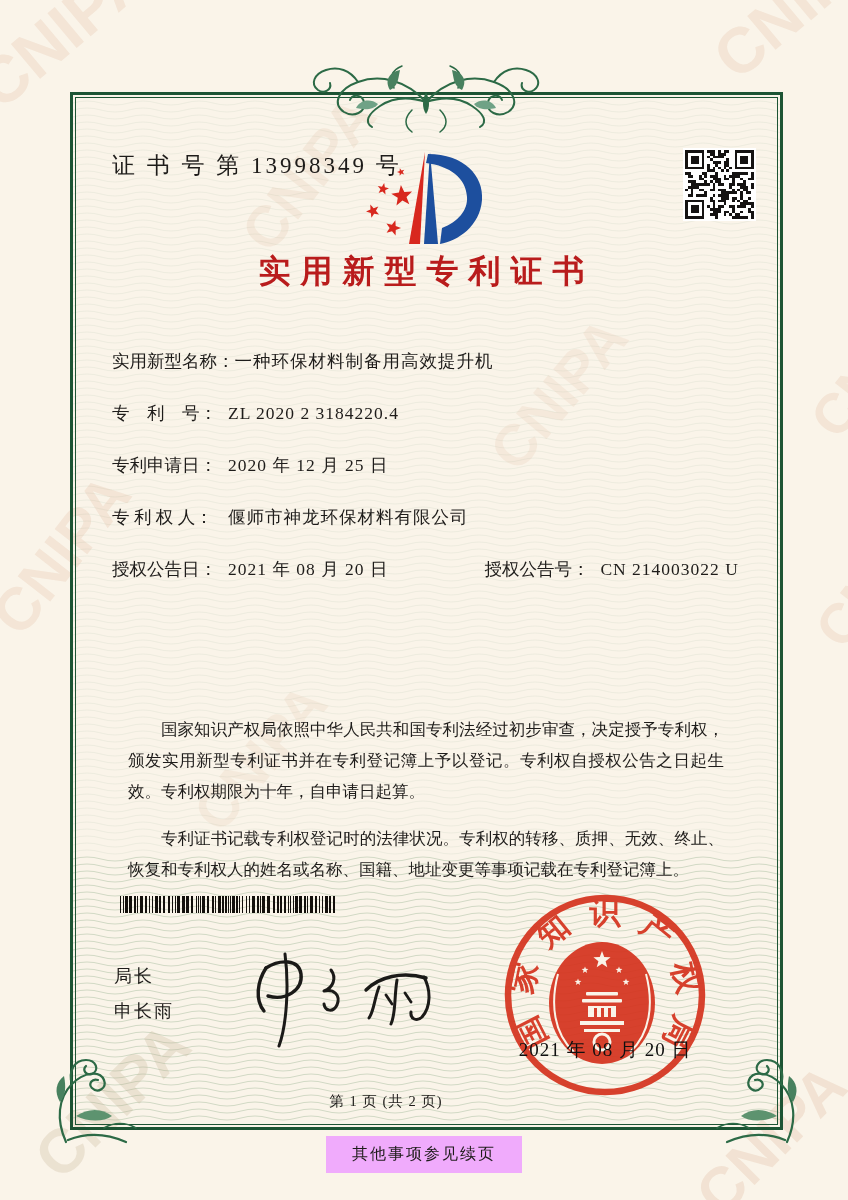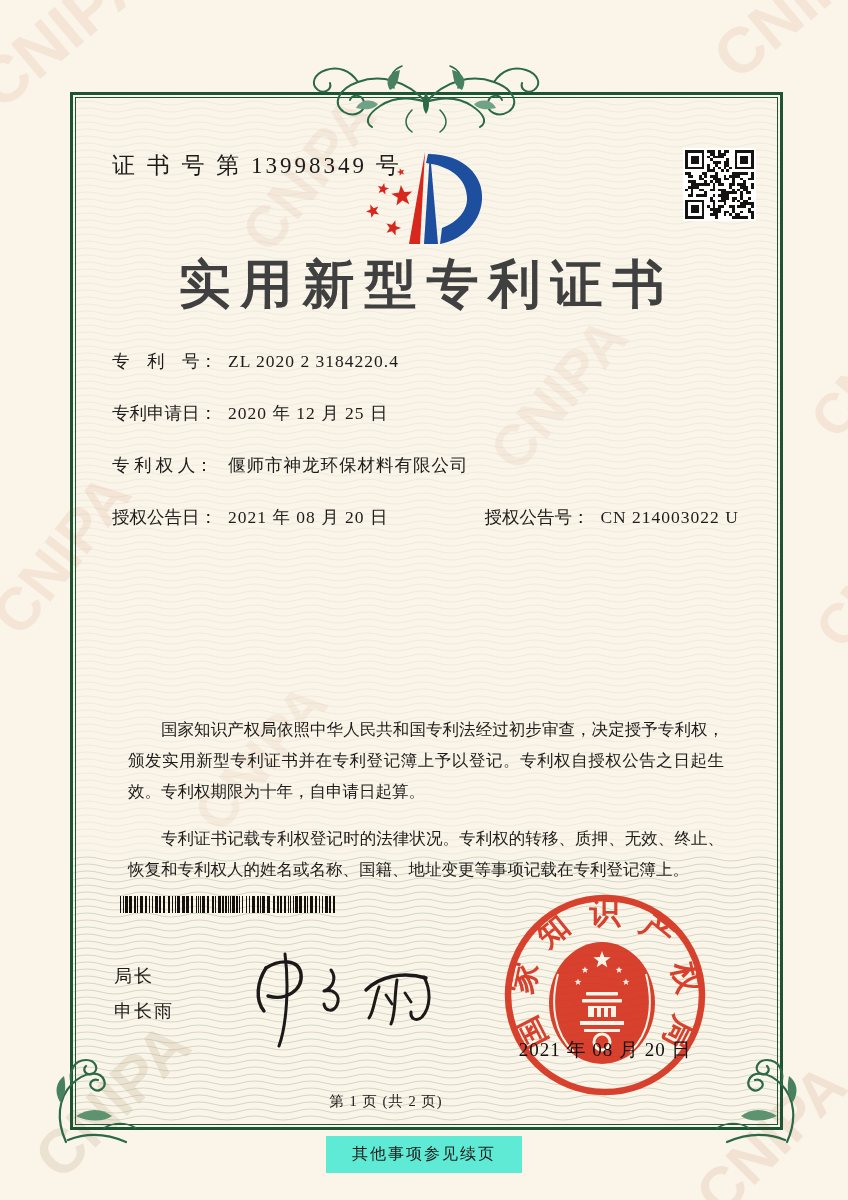--- a/index.html
+++ b/index.html
@@ -17,36 +17,36 @@
   .wm5{left:790px;top:330px;font-size:56px;transform:rotate(-52deg);}
   .wm6{left:-30px;top:520px;font-size:60px;transform:rotate(-52deg);}
   .wm7{left:795px;top:540px;font-size:56px;transform:rotate(-52deg);}
   .wm8{left:175px;top:725px;font-size:56px;transform:rotate(-50deg);color:rgba(214,162,130,0.12);}
   .wm9{left:18px;top:1065px;font-size:62px;transform:rotate(-45deg);color:rgba(190,170,140,0.25);}
   .wm10{left:680px;top:1105px;font-size:60px;transform:rotate(-45deg);color:rgba(214,162,130,0.22);}
   
   .border-outer{left:70px;top:92px;width:713px;height:1038px;border:3px solid #1d5434;box-sizing:border-box;}
   .border-inner{left:75px;top:97px;width:703px;height:1028px;border:1px solid #1d5434;box-sizing:border-box;}
   .cert-no{left:112px;top:150px;font-size:23px;letter-spacing:3px;}
-  .title{left:70px;top:250px;width:713px;text-align:center;font-size:52px;font-weight:bold;
-         letter-spacing:10px;color:#404040;}
+  .title{left:70px;top:250px;width:713px;text-align:center;font-size:32px;font-weight:bold;
+         letter-spacing:10px;color:#b91c1c;}
   .fields{left:112px;top:349px;width:636px;font-size:17.5px;line-height:24px;}
   .frow{display:flex;margin-bottom:28px;white-space:pre;}
   .flabel{display:inline-block;min-width:116px;}
   .fvalue{letter-spacing:1px;}
   .flabel2{margin-left:96px;}
   .paras{left:112px;top:698px;width:628px;font-size:16.5px;line-height:31px;text-align:justify;}
   .paras p{margin:16px;text-indent:2em;}
   .officer-title{left:114px;top:964px;font-size:18px;letter-spacing:2px;}
   .officer-name{left:114px;top:999px;font-size:18px;letter-spacing:2px;}
   .seal-date{left:492px;top:1037px;width:226px;text-align:center;font-size:19px;
              letter-spacing:1px;color:#101010;z-index:6;}
   .page-note{left:70px;top:1092px;width:632px;text-align:center;font-size:14.5px;letter-spacing:1px;}
   .continuation{left:0;top:1136px;width:848px;text-align:center;}
-  .continuation span{display:inline-block;background:#5eead4;padding:8px 26px;font-size:16px;letter-spacing:2px;}
+  .continuation span{display:inline-block;background:#f0abfc;padding:8px 26px;font-size:16px;letter-spacing:2px;}
   svg{display:block;}
   .qr-box{left:683px;top:148px;width:73px;height:73px;background:#fff;padding:2px;box-sizing:border-box;}
 </style>
 </head>
 <body>
 
 <div class="page">
 
   <svg id="waves" class="abs" style="left:73px;top:95px;z-index:0;" width="707" height="1032" viewBox="0 0 707 1032">
       <path d="M0 8 q14 -4 28 0 t 28 0 q14 -4 28 0 t 28 0 q14 -4 28 0 t 28 0 q14 -4 28 0 t 28 0 q14 -4 28 0 t 28 0 q14 -4 28 0 t 28 0 q14 -4 28 0 t 28 0 q14 -4 28 0 t 28 0 q14 -4 28 0 t 28 0 q14 -4 28 0 t 28 0 q14 -4 28 0 t 28 0 q14 -4 28 0 t 28 0 q14 -4 28 0 t 28 0" stroke="#9fb79a" stroke-opacity="0.14" fill="none" stroke-width="1"></path>
@@ -483,20 +483,24 @@
         <rect x="0" y="18" width="7" height="7" fill="#151312"></rect>
         <rect x="1" y="19" width="5" height="5" fill="#fff"></rect>
         <rect x="2" y="20" width="3" height="3" fill="#151312"></rect>
       </svg>
   </div>
 
   <div class="abs title" style="z-index:3;">实用新型专利证书</div>
 
   <div class="abs fields" style="z-index:3;">
     <div class="frow">
+      <span class="flabel">实用新型名称：</span>
+      <span class="fvalue">一种环保材料制备用高效提升机</span>
+    </div>
+    <div class="frow">
       <span class="flabel">专　利　号：</span>
       <span class="fvalue">ZL 2020 2 3184220.4</span>
     </div>
     <div class="frow">
       <span class="flabel">专利申请日：</span>
       <span class="fvalue">2020 年 12 月 25 日</span>
     </div>
     <div class="frow">
       <span class="flabel">专 利 权 人：</span>
       <span class="fvalue">偃师市神龙环保材料有限公司</span>

